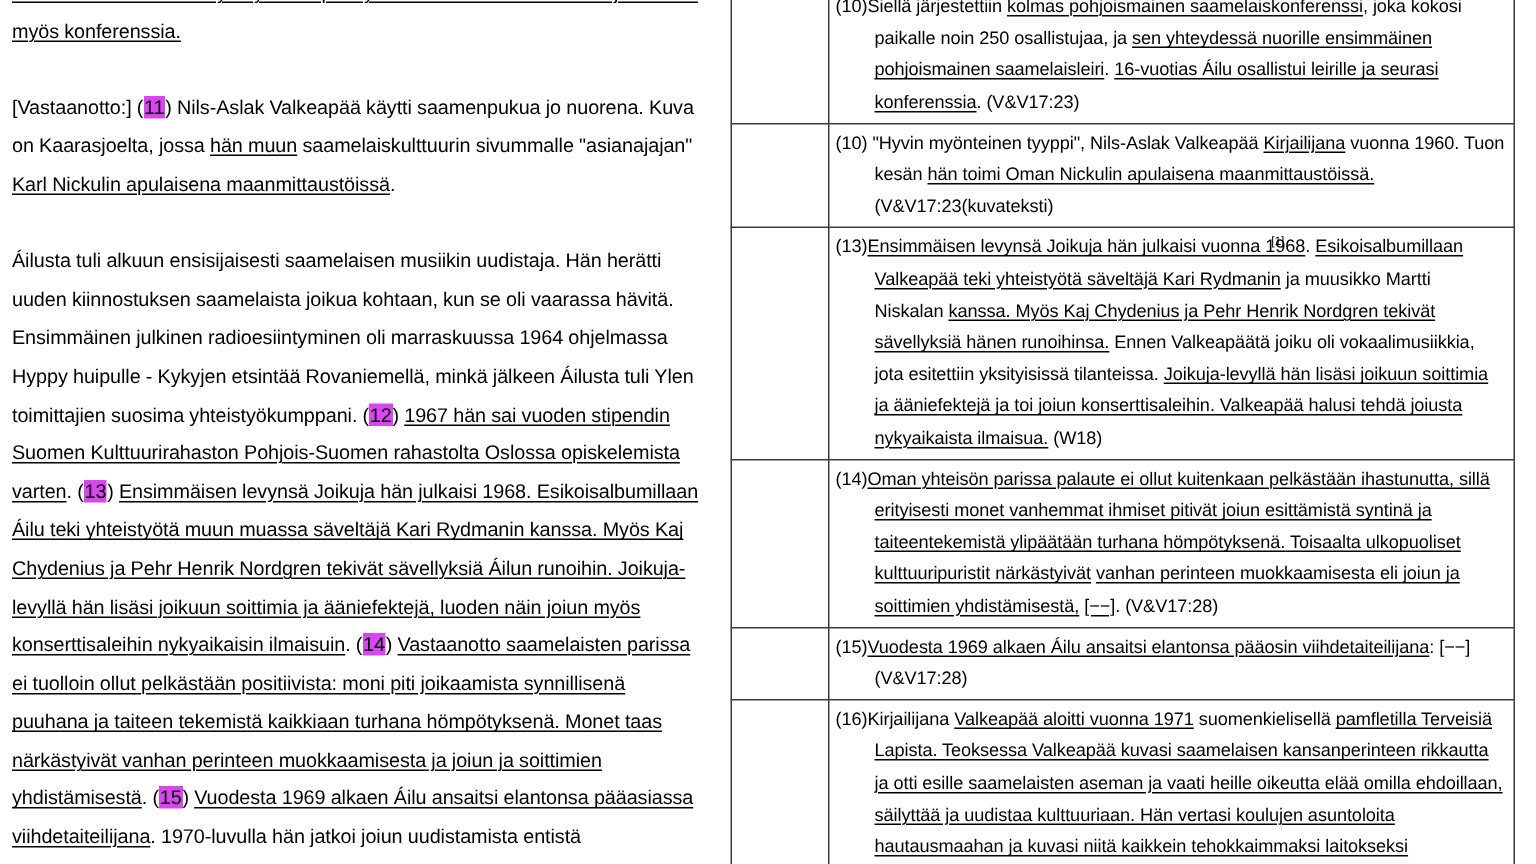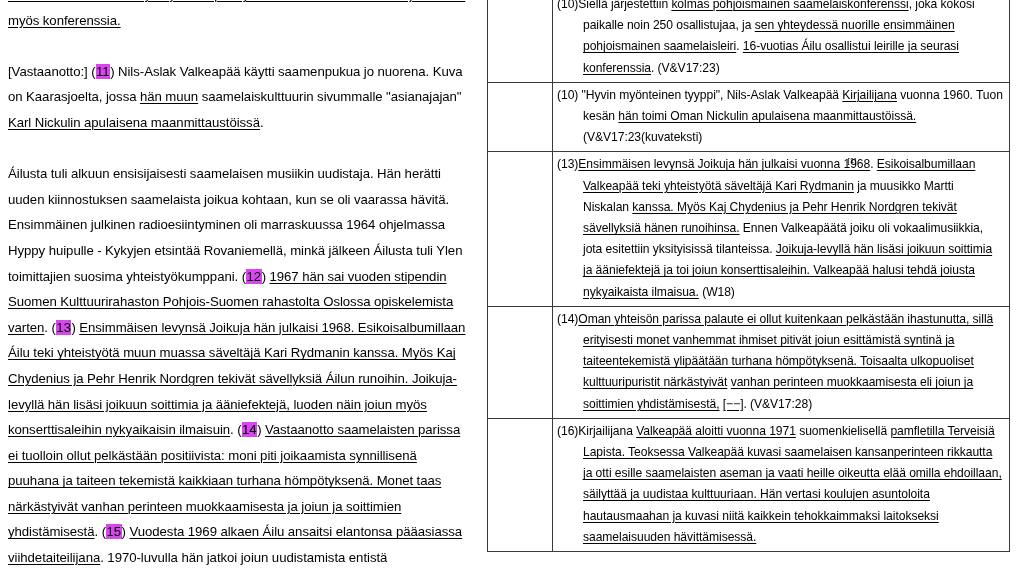--- a/index.html
+++ b/index.html
@@ -133,20 +133,26 @@
           </tr>
           <tr>
             <td class="marker-cell"></td>
             <td class="text-cell">
               <p class="ex"><span>(14)</span><span class="u">Oman yhteisön parissa palaute ei ollut kuitenkaan pelkästään ihastunutta, sillä erityisesti monet vanhemmat ihmiset pitivät joiun esittämistä syntinä ja taiteentekemistä ylipäätään turhana hömpötyksenä.</span><span class="u"> Toisaalta ulkopuoliset kulttuuripuristit närkästyivät</span><span> </span><span class="u">vanhan perinteen muokkaamisesta eli joiun ja soittimien yhdistämisestä,</span><span> </span><span class="u">[−−]</span><span>. (V&amp;V17:28)</span></p>
             </td>
           </tr>
           <tr>
             <td class="marker-cell"></td>
             <td class="text-cell">
+              <p class="ex"><span>(15)</span><span class="u">Vuodesta 1969 alkaen Áilu ansaitsi elantonsa pääosin viihdetaiteilijana</span><span>: </span><span>[−−] (V&amp;V17:28)</span></p>
+            </td>
+          </tr>
+          <tr>
+            <td class="marker-cell"></td>
+            <td class="text-cell">
               <p class="ex"><span>(16)</span><span>Kirjailijana </span><span class="u">Valkeapää aloitti vuonna 1971</span><span> suomenkielisellä </span><span class="u">pamfletilla Terveisiä Lapista. Teoksessa Valkeapää kuvasi saamelaisen kansanperinteen rikkautta ja otti esille saamelaisten aseman ja vaati heille oikeutta elää omilla ehdoillaan, säilyttää ja uudistaa kulttuuriaan. Hän vertasi koulujen asuntoloita hautausmaahan ja kuvasi niitä kaikkein tehokkaimmaksi laitokseksi saamelaisuuden hävittämisessä.</span></p>
             </td>
           </tr>
         </tbody>
     </table>
   </div>
 
 </div>
 
 </body></html>

